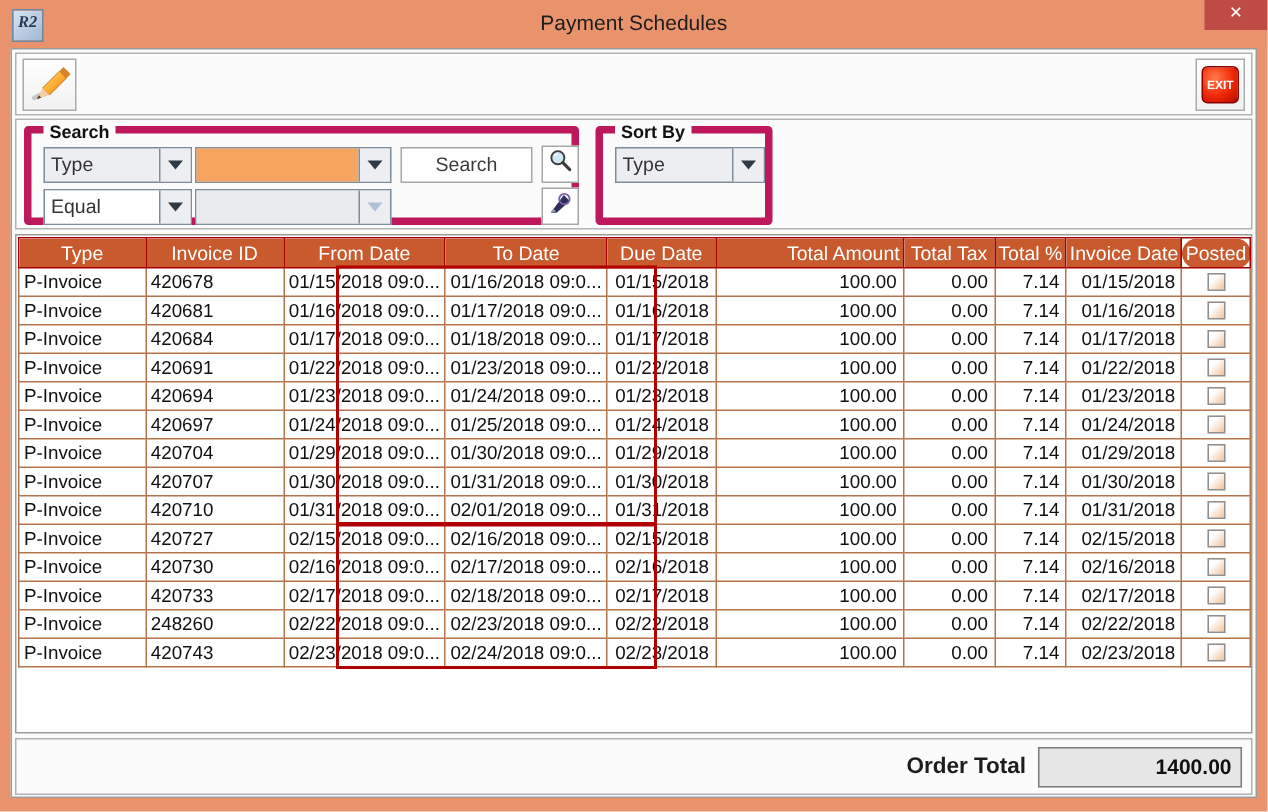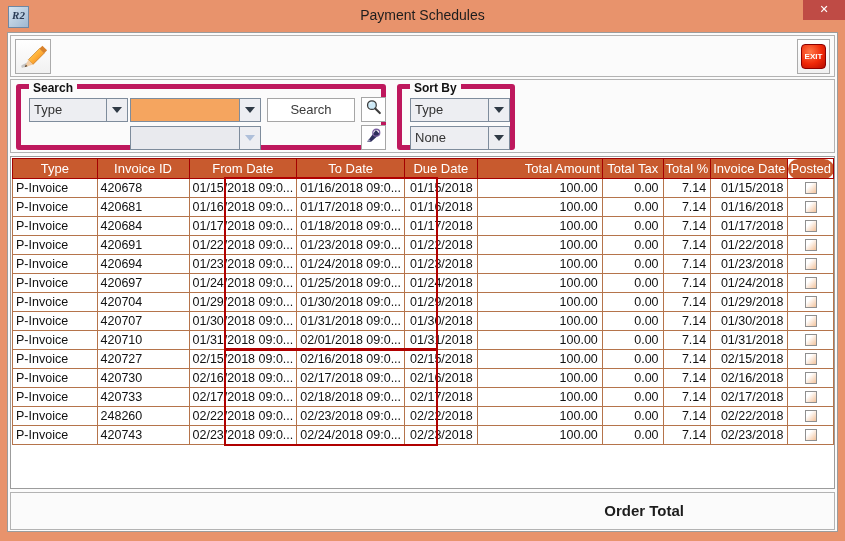--- a/index.html
+++ b/index.html
@@ -179,20 +179,26 @@
       <div class="icon-btn" style="left:340px; top:8px;">
         <span>
           <svg width="19" height="19" viewBox="0 0 24 24">
             <circle cx="10" cy="9" r="5.5" fill="#CDE9F6" stroke="#3c3c3c" stroke-width="1.6"></circle>
             <line x1="14.2" y1="13.2" x2="20" y2="19" stroke="#3c3c3c" stroke-width="2.6" stroke-linecap="round"></line>
             <path d="M7.2 7.2 A3.3 3.3 0 0 1 10 6" stroke="#fff" stroke-width="1.2" fill="none"></path>
           </svg>
         </span>
       </div>
 
+      <div class="combo" style="left:8px; top:37px; width:99px;">
+        <span class="val" style="background:#fff">Equal</span>
+        <span class="arrow-btn">
+            <span class="tri"></span>
+          </span>
+      </div>
       <div class="combo disabled" style="left:109px; top:37px; width:131px;">
         <span class="val"></span>
         <span class="arrow-btn">
             <span class="tri pale"></span>
           </span>
       </div>
       <div class="icon-btn" style="left:340px; top:36px;">
         <span>
           <svg width="19" height="19" viewBox="0 0 24 24">
             <polygon points="4,20 15,5 20,10 9,20" fill="#2E2E5C"></polygon>
@@ -200,26 +206,20 @@
             <circle cx="15.5" cy="8.5" r="4.4" fill="none" stroke="#7A5FA0" stroke-width="1.6"></circle>
           </svg>
         </span>
       </div>
     </div>
 
     <div class="groupbox gb-sort">
       <span class="gb-label">Sort By</span>
       <div class="combo" style="left:8px; top:9px; width:100px;">
         <span class="val">Type</span>
-        <span class="arrow-btn">
-            <span class="tri"></span>
-          </span>
-      </div>
-      <div class="combo" style="left:8px; top:37px; width:100px;">
-        <span class="val">None</span>
         <span class="arrow-btn">
             <span class="tri"></span>
           </span>
       </div>
     </div>
   </div>
 
   <div class="panel table-container">
     <div id="tableWrap">
         <table>
@@ -408,15 +408,16 @@
             </tr>
           </tbody>
         </table>
         <div class="hl-overlay" style="left: 212px; top: 19px; width: 214px; height: 174px; border-color: rgb(176, 0, 0);"></div>
         <div class="hl-overlay" style="left: 212px; top: 190px; width: 214px; height: 98px; border-color: rgb(176, 0, 0);"></div>
       </div>
   </div>
 
   <div class="panel footer-panel">
     <span class="order-label">Order Total</span>
+    <div class="order-field">1400.00</div>
   </div>
 
 </div>
 
 </body></html>

